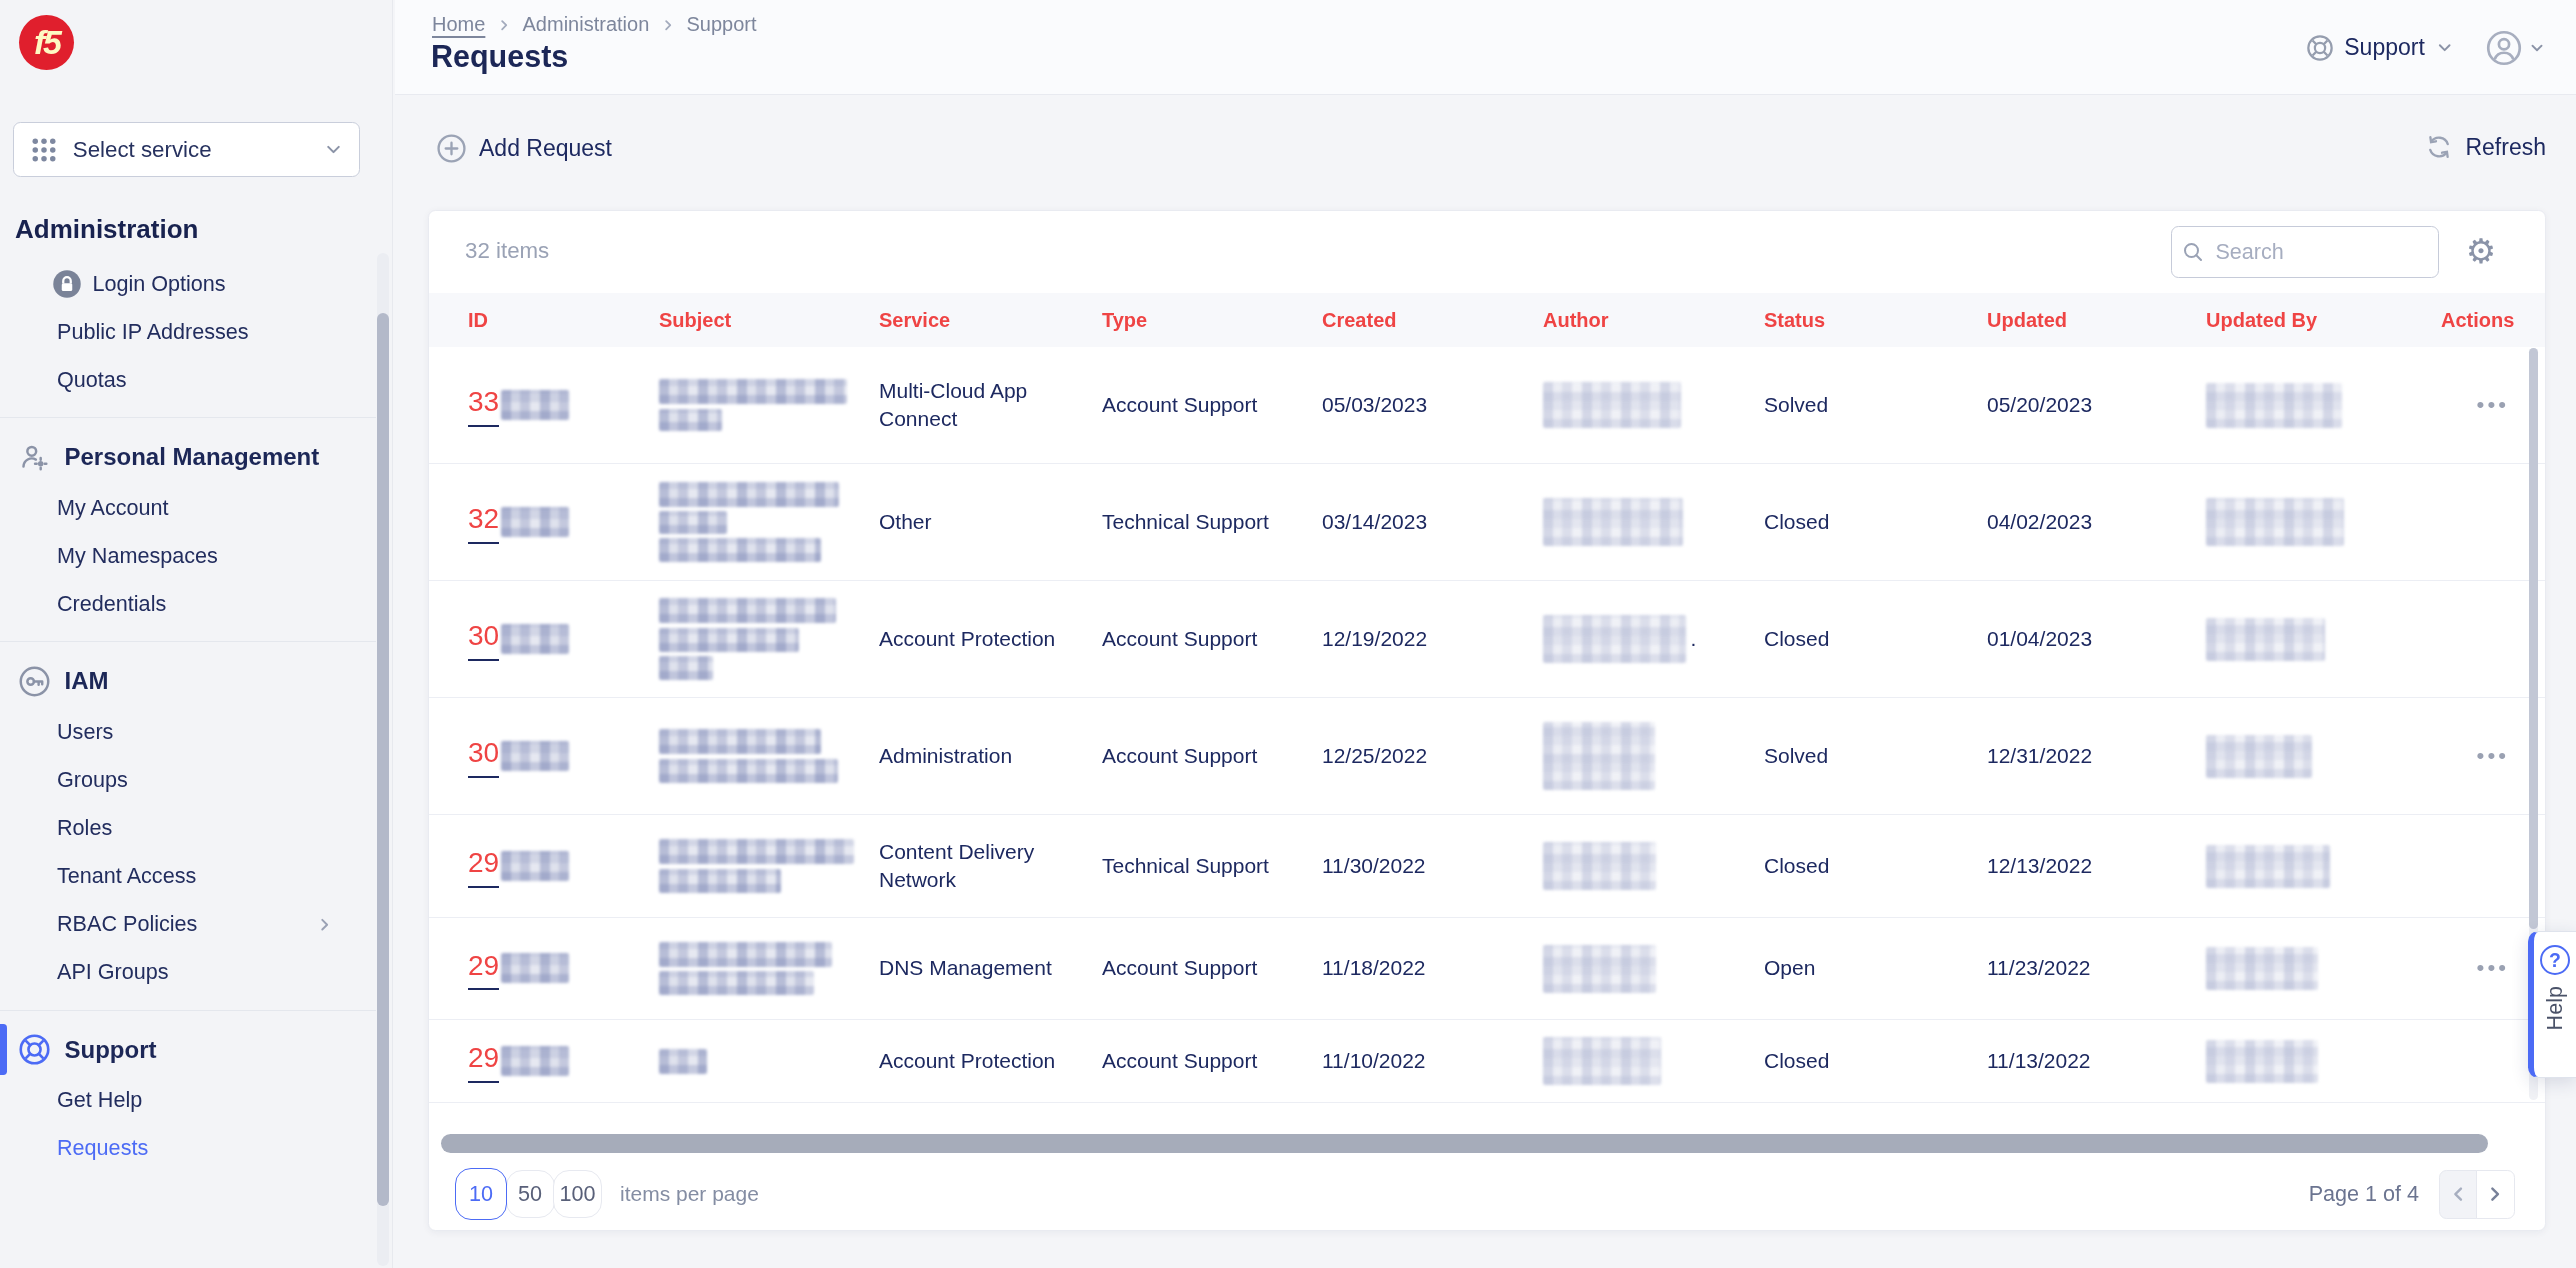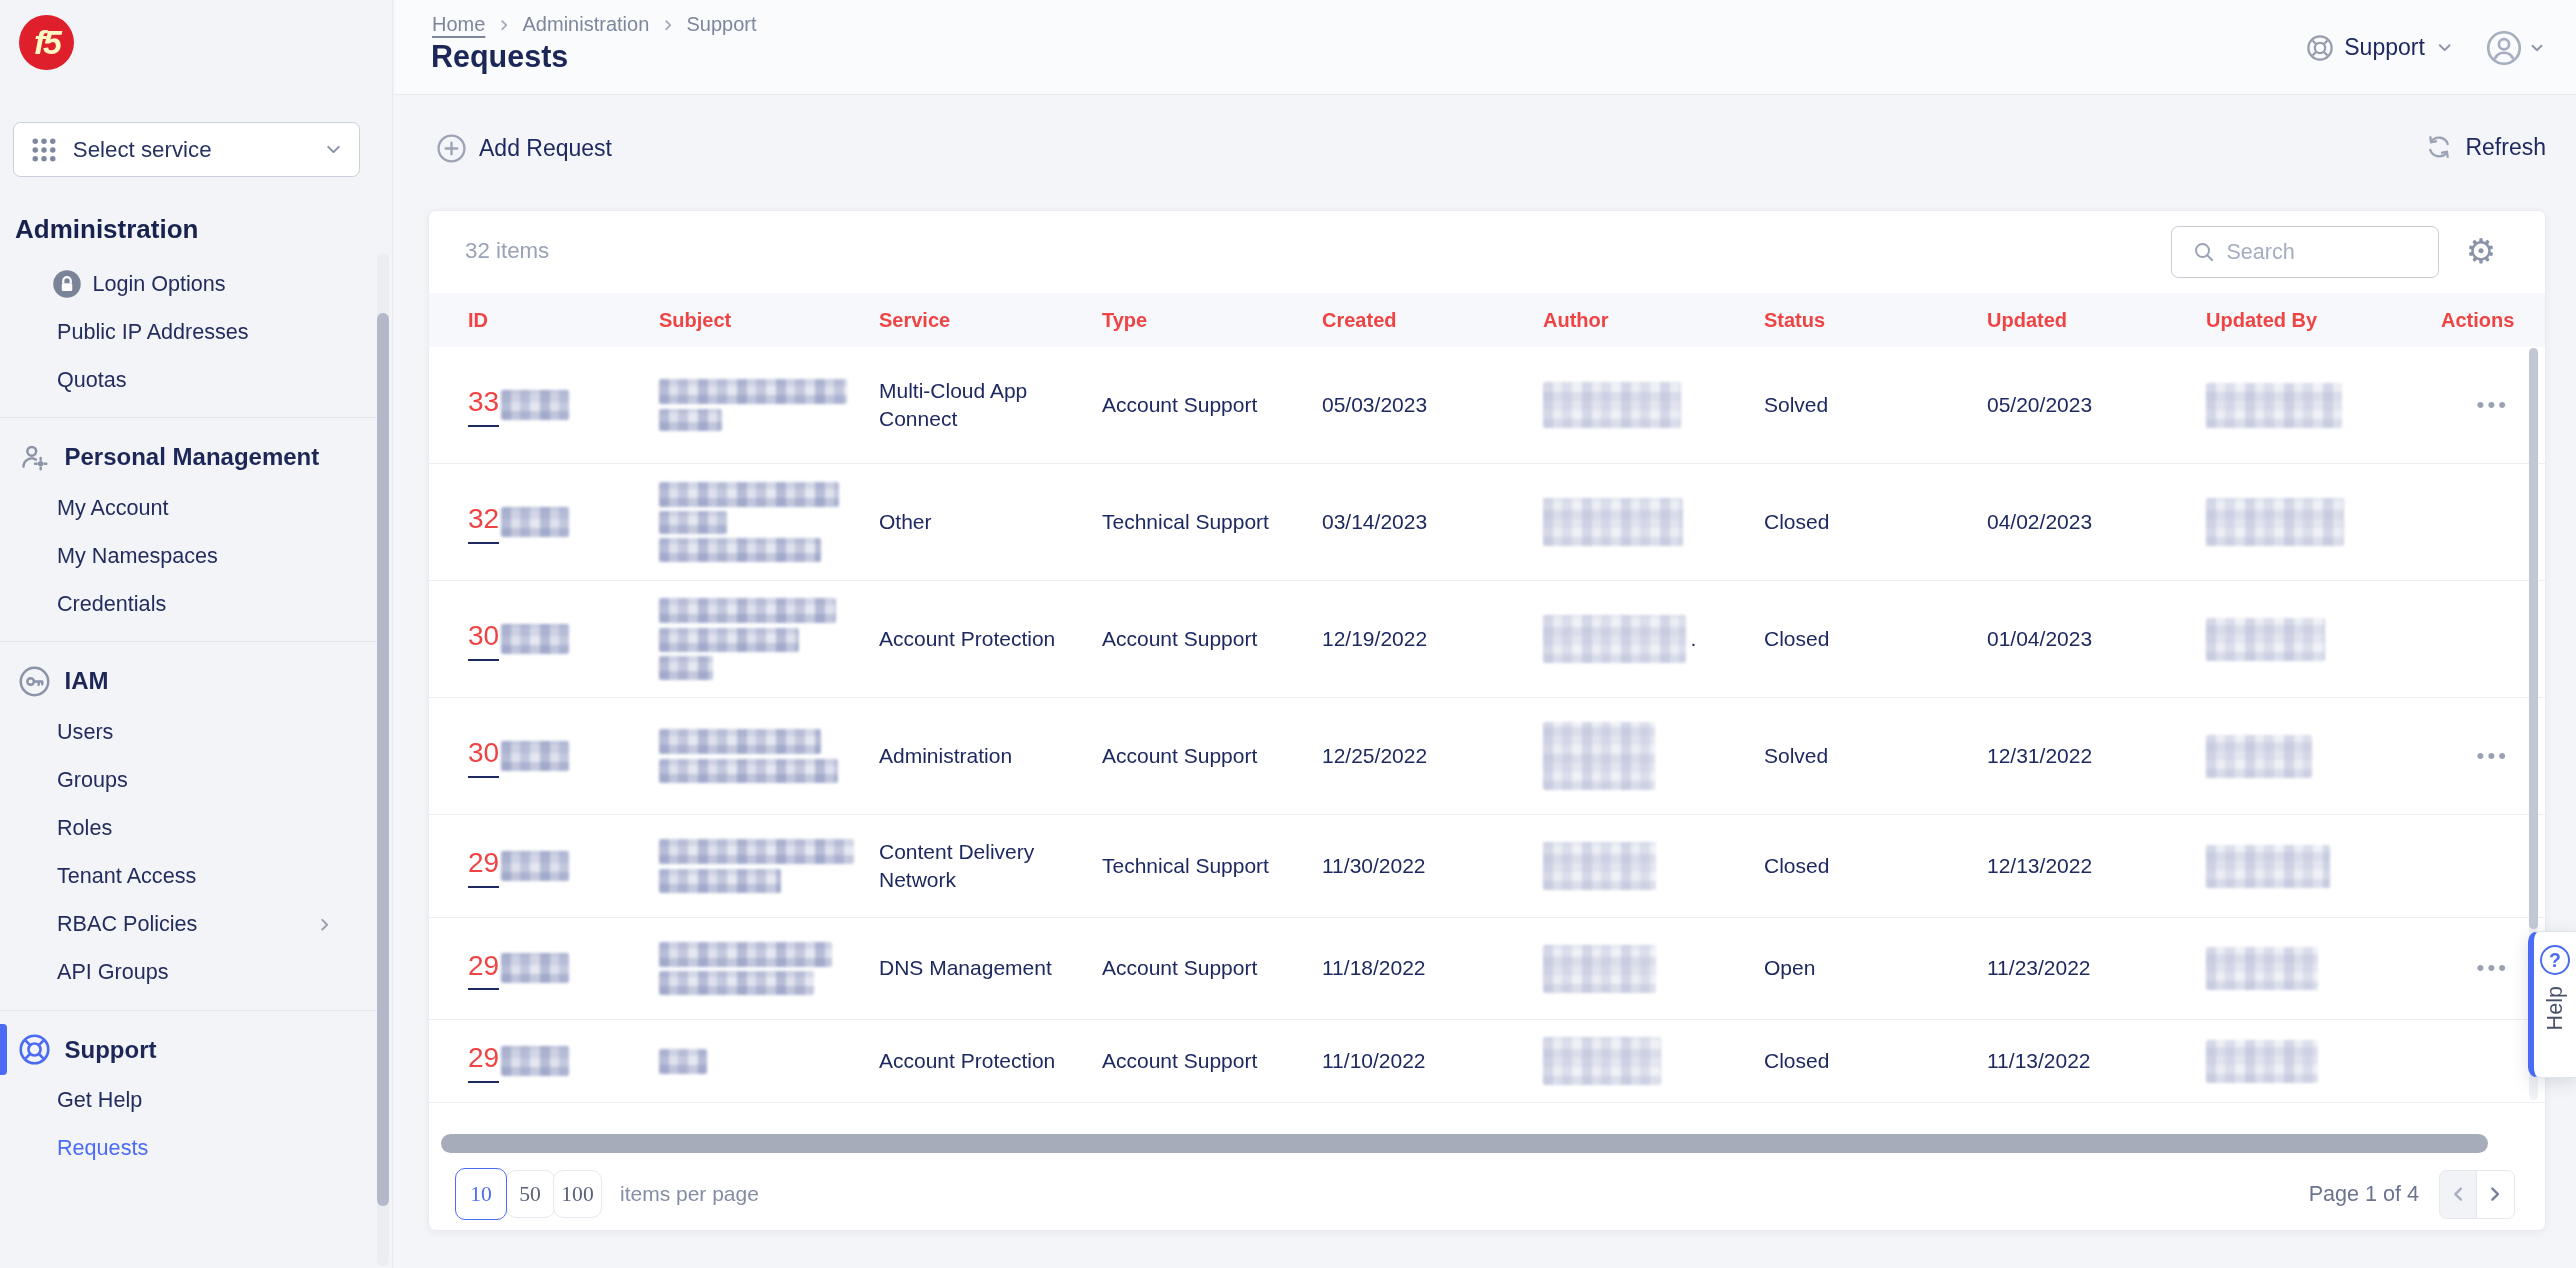--- a/index.html
+++ b/index.html
@@ -66,21 +66,21 @@
   .refresh { position:absolute; right:30px; top:21px; }
 
   
   .card { position:absolute; left:428px; top:210px; width:2118px; height:1021px;
     background:#fff; border:0.7px solid #e9ebf1; border-radius:7.4px;
     box-shadow:0 1.5px 7.4px rgba(25,35,80,.05); }
   .card-top { position:absolute; left:0; top:0; right:0; height:82px; }
   .summary { position:absolute; left:36px; top:27px; font-size:22.3px; color:#9aa2b5; }
   .search-box { position:absolute; right:106px; top:15px; width:268px; height:52px;
     border:1.5px solid #c6cbd9; border-radius:7.4px; background:#fff; display:flex; align-items:center;
-    padding:0 20px; gap:10.4px; }
+    padding:0 9px; gap:10.4px; }
   .search-box input { border:none; outline:none; width:100%; font-family:inherit; font-size:21.6px;
     color:#1d2960; background:transparent; }
   .search-box input::placeholder { color:#a6adc0; }
   .gear-btn { position:absolute; right:40px; top:16.4px; width:48px; height:48px; border:none;
     background:none; cursor:pointer; font-size:34px; color:#8a93a8; line-height:48px; text-align:center;
     font-family:"DejaVu Sans", sans-serif; }
 
   .tgrid { display:grid; grid-template-columns:191px 220px 223px 220px 221px 221px 223px 219px 235px 1fr;
     padding:0 36px 0 39px; align-items:center; }
   .thead { position:absolute; left:0; right:0; top:82px; height:54px; background:#f7f8fb;
@@ -100,22 +100,22 @@
   .vtrack { position:absolute; right:7.4px; top:137px; width:9px; height:752px;
     background:#f0f1f5; border-radius:4.5px; }
   .vthumb { position:absolute; right:7.4px; top:137px; width:9px; height:581px;
     background:#c2c7d5; border-radius:4.5px; }
   .hthumb { position:absolute; left:12px; top:923px; width:2047px; height:19.4px;
     background:#a6acba; border-radius:9.7px; }
 
   .card-foot { position:absolute; left:0; right:0; top:951px; height:64px;
     display:flex; align-items:center; padding:0 30px 0 26px; }
   .size-group { display:flex; align-items:center; }
-  .size-btn { width:49px; height:48px; background:#fff; border:1.5px solid #e7e9f0; border-radius:10px;
-    font-family:Liberation Serif, serif; font-size:21.6px; color:#596079; margin-left:-1.5px; cursor:pointer; }
+  .size-btn { width:49px; height:48px; background:#fff; border:1.5px solid #e7e9f0; border-radius:16px;
+    font-family:Liberation Sans, sans-serif; font-size:21.6px; color:#596079; margin-left:-1.5px; cursor:pointer; }
   .size-btn.sel { width:52px; height:52px; border-color:#4c6bf5; color:#4c6bf5; position:relative;
     z-index:2; margin-left:0; }
   .ipp { font-size:21px; color:#848da3; margin-left:18px; }
   .foot-right { margin-left:auto; display:flex; align-items:center; gap:19.4px; }
   .page-info { font-size:21.6px; color:#6b7490; }
   .nav-group { display:flex; }
   .nav-btn { width:39px; height:49px; border:1.5px solid #e6e8ef; background:#fff; cursor:pointer;
     display:flex; align-items:center; justify-content:center; }
   .nav-btn.prev { border-radius:7.4px 0 0 7.4px; background:#f2f3f7; }
   .nav-btn.next { border-radius:0 7.4px 7.4px 0; margin-left:-1.5px; }

